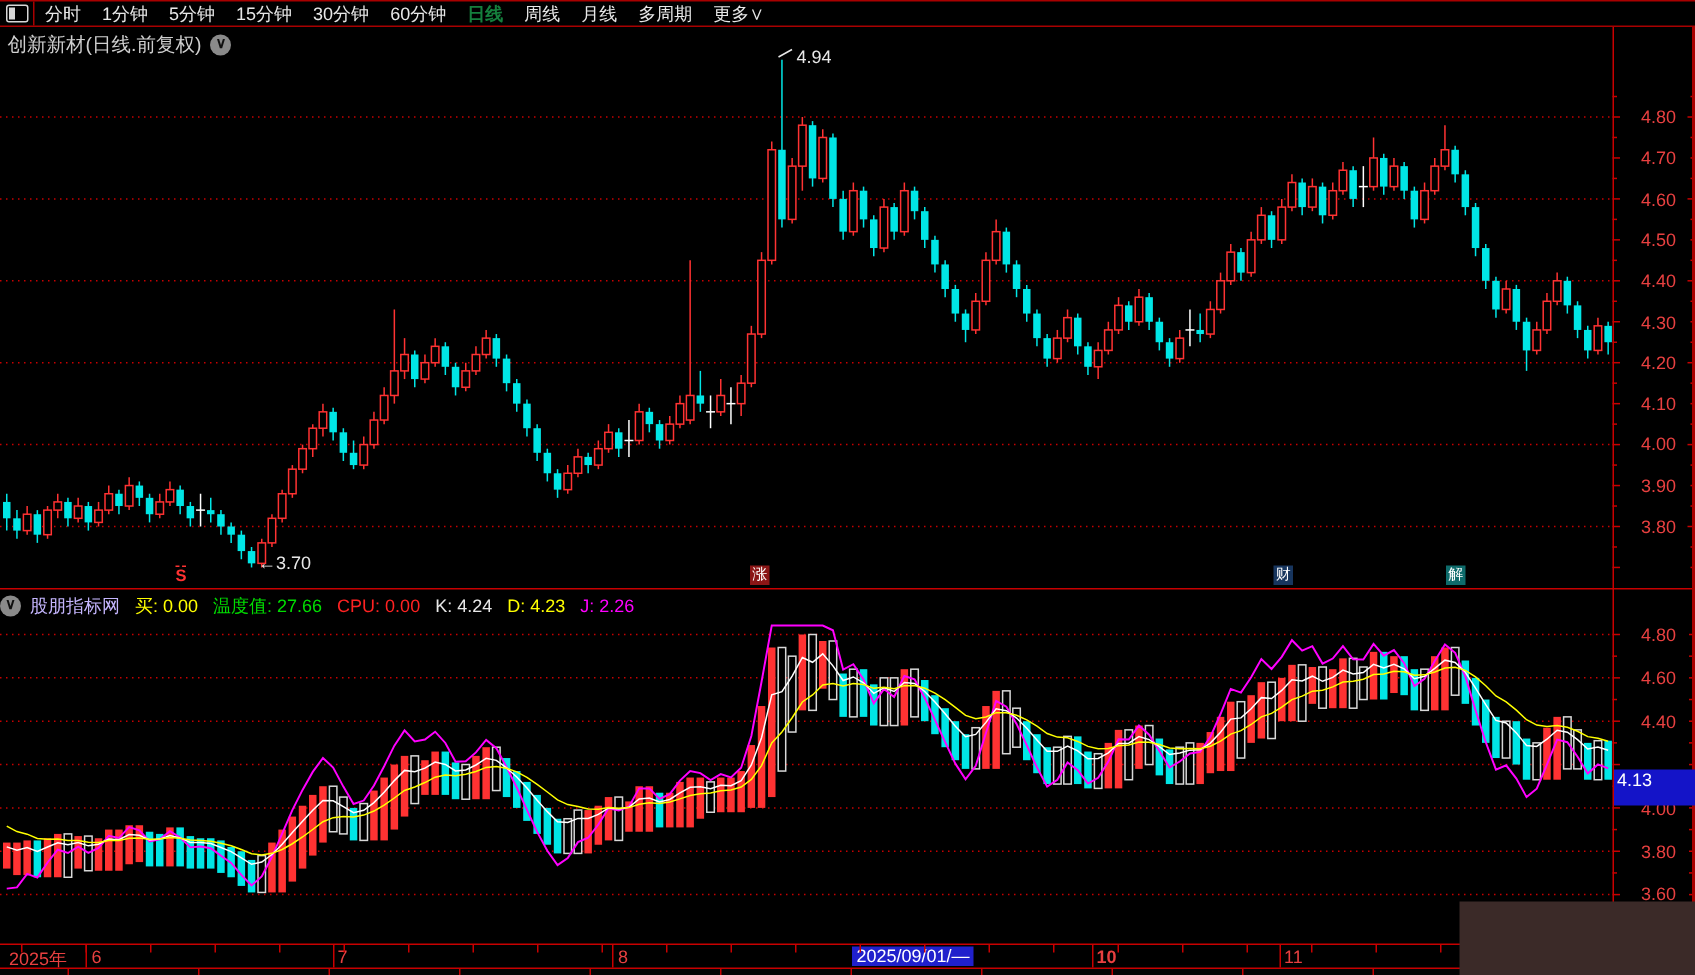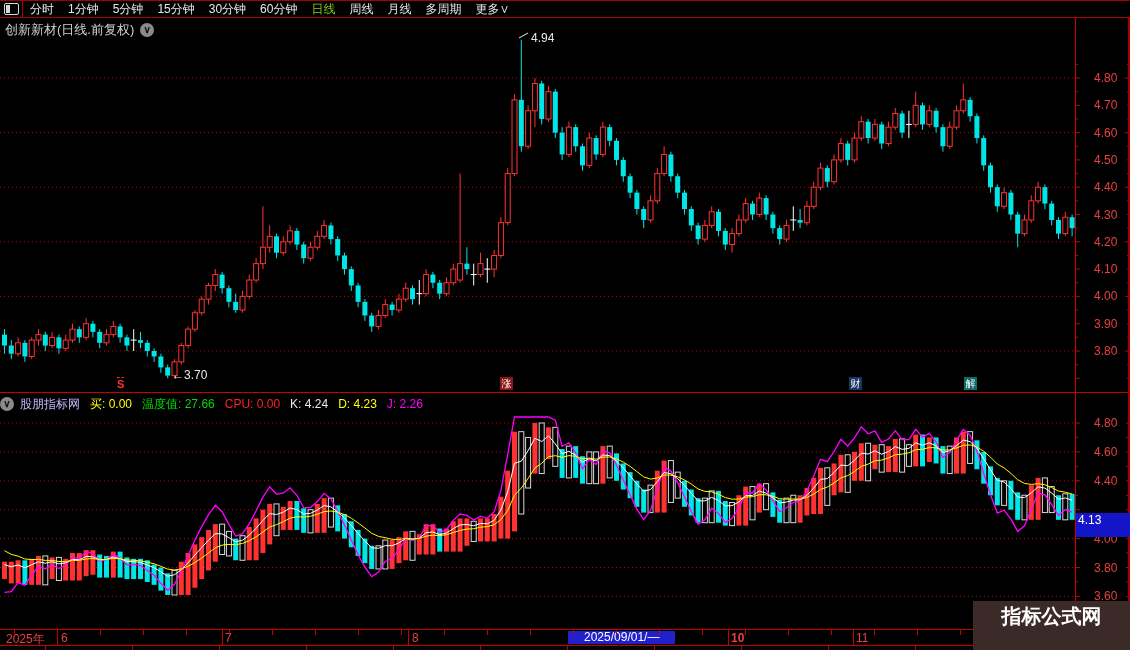--- a/index.html
+++ b/index.html
@@ -8,21 +8,21 @@
   
   #toolbar{position:absolute;left:0;top:0;width:1130px;height:18px;
            border-top:1px solid #a80000;border-bottom:1px solid #a80000;box-sizing:border-box;
            display:flex;justify-content:space-between;background:#000;z-index:30;}
   #tf-group{display:flex;align-items:center;}
   #panel-icon-cell{width:22px;height:16px;display:flex;align-items:center;justify-content:center;
            border-right:1px solid #a80000;}
   .panel-glyph{width:13px;height:10px;border:1px solid #d8d8d8;border-radius:2px;position:relative;}
   .panel-glyph:before{content:"";position:absolute;left:1px;top:1px;bottom:1px;width:4px;background:#d8d8d8;}
   .tf-item{color:#e8e8e8;font-size:12px;padding:0 7px;line-height:16px;white-space:nowrap;cursor:default;}
-  .tf-item.active{color:#84cc16;}
+  .tf-item.active{color:#15803d;font-weight:bold;}
   #btn-group{display:flex;align-items:stretch;}
   .tb-btn{color:#e8e8e8;font-size:12px;line-height:16px;padding:0 9px;border-left:1px solid #a80000;
           white-space:nowrap;display:flex;align-items:center;}
   
   #chart-svg{position:absolute;left:0;top:0;z-index:5;}
   
   #title-row{position:absolute;left:5px;top:21px;display:flex;align-items:center;gap:6px;z-index:20;}
   #main-title{color:#cfcfcf;font-size:13px;}
   .circ-chevron{width:14px;height:14px;border-radius:50%;background:#8a8a8a;color:#101010;
         font-size:10px;line-height:14px;text-align:center;font-weight:bold;}
@@ -36,21 +36,21 @@
         text-align:center;z-index:18;}
   #sell-marker{position:absolute;color:#ff3232;font-size:11px;font-weight:bold;z-index:18;
         border-top:1px dashed #ff3232;padding-top:0px;}
   .annot{position:absolute;color:#e8e8e8;font-size:12px;z-index:18;}
   
   #xaxis{position:absolute;left:0;top:629px;width:1130px;height:17px;border-top:1px solid #c80000;
         border-bottom:1px solid #c80000;box-sizing:border-box;z-index:12;background:#000;}
   .xlab{position:absolute;top:1px;color:#e84040;font-size:12px;}
   .xdiv{position:absolute;top:0;width:1px;height:15px;background:#c80000;}
   .xtick{position:absolute;top:0;width:1px;height:5px;background:#c80000;}
-  #xhl{position:absolute;top:1px;background:#2020cc;color:#fff;font-size:12px;padding:0 16px;height:13px;line-height:13px;}
+  #xhl{position:absolute;top:1px;background:#2020cc;color:#fff;font-size:12px;padding:0 3px;height:13px;line-height:13px;}
   #strip{position:absolute;left:0;top:646px;width:1130px;height:4px;background:#050505;z-index:12;}
   .sdiv{position:absolute;top:0;width:1px;height:4px;background:#c80000;}
   
   #watermark{position:absolute;left:973px;top:601px;width:157px;height:49px;background:#3b2a28;
        z-index:40;text-align:center;}
   #wm1{color:#fff;font-size:20px;font-weight:bold;margin-top:2px;}
   #wm2{color:#c8c8c8;font-size:17px;margin-top:0px;}
   #right-edge{position:absolute;right:0;top:0;width:2px;height:650px;background:#a80000;z-index:14;}
 </style>
 </head>
@@ -741,20 +741,19 @@
       <div class="sdiv" style="left: 480px;"></div>
       <div class="sdiv" style="left: 567px;"></div>
       <div class="sdiv" style="left: 654px;"></div>
       <div class="sdiv" style="left: 741px;"></div>
       <div class="sdiv" style="left: 828px;"></div>
       <div class="sdiv" style="left: 915px;"></div>
       <div class="sdiv" style="left: 1002px;"></div>
     </div>
 
   <div id="watermark">
-    <div id="wm1">指标公式网</div>
   </div>
 
   <div id="right-edge"></div>
 <div class="badge" style="left: 500px; top: 377px; background: rgb(139, 22, 22);">涨</div>
     <div class="badge" style="left: 849px; top: 377px; background: rgb(23, 53, 94);">财</div>
     <div class="badge" style="left: 964px; top: 377px; background: rgb(14, 107, 107);">解</div>
   </div>
 
 </body></html>

